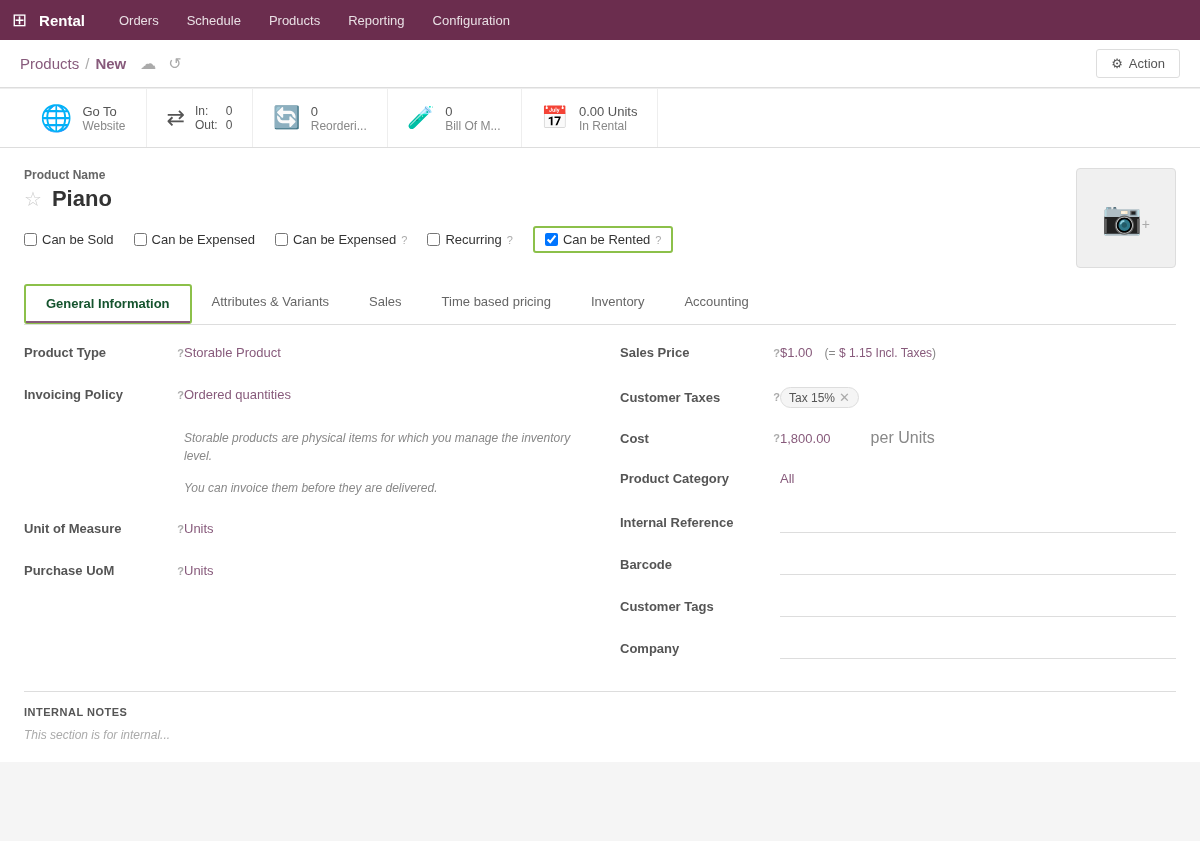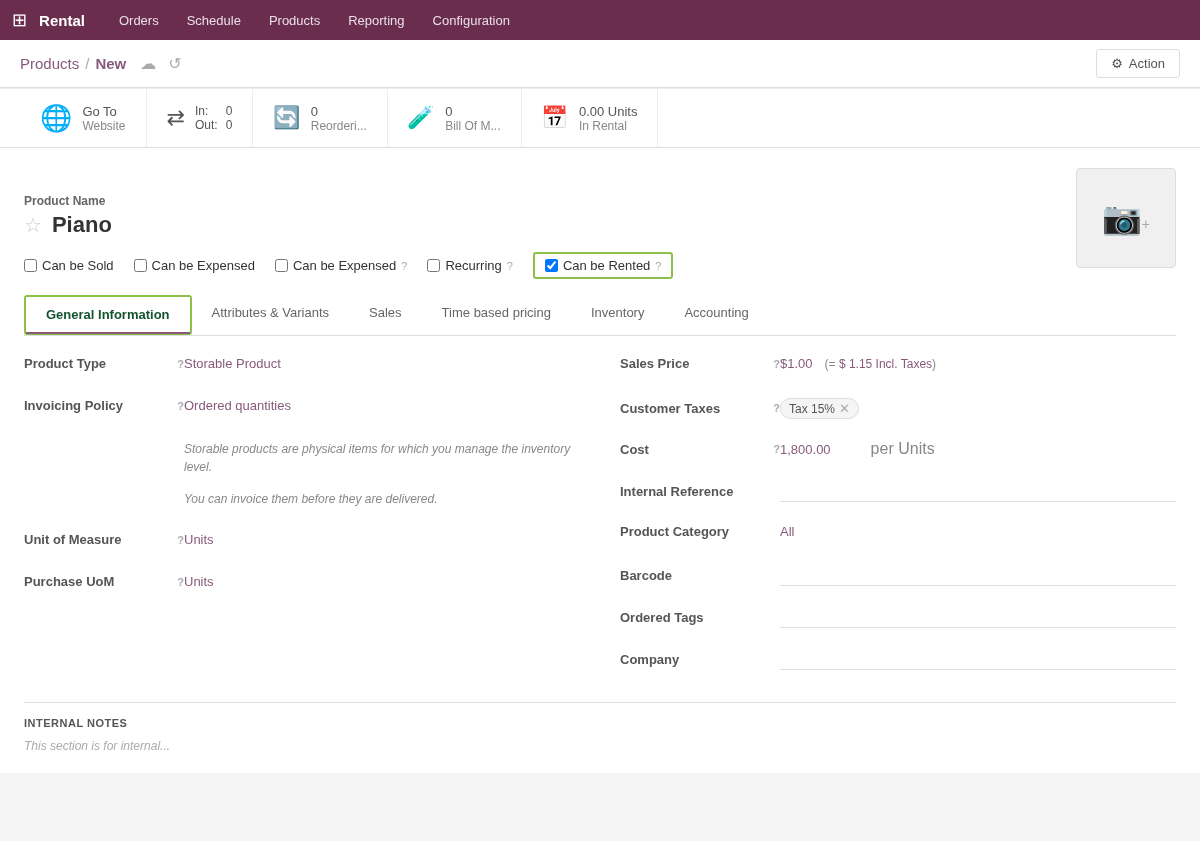--- a/index.html
+++ b/index.html
@@ -117,21 +117,21 @@
       background: white;
       margin: 0;
       padding: 20px 24px;
     }
 
     .product-header {
       display: flex;
       align-items: flex-start;
       margin-bottom: 16px;
     }
-    .product-header-left { flex: 1; margin-top: 26px; }
+    .product-header-left { flex: 1; }
     .product-name-label {
       font-size: 12px;
       color: #666;
       font-weight: bold;
       margin-bottom: 4px;
     }
     .product-name-row {
       display: flex;
       align-items: center;
       gap: 10px;
@@ -497,37 +497,37 @@
           <span class="help-icon">?</span>
         </div>
         <div class="form-value">
           <div class="cost-row">
             <span>1,800.00</span>
             <span class="per-units">per Units</span>
           </div>
         </div>
       </div>
       <div class="form-row">
-        <div class="form-label">Internal Reference</div>
-        <div class="form-value">
-          <input type="text" value="" style="">
-        </div>
-      </div>
-      <div class="form-row">
         <div class="form-label">Product Category</div>
         <div class="form-value">All</div>
       </div>
       <div class="form-row">
+        <div class="form-label">Internal Reference</div>
+        <div class="form-value">
+          <input type="text" value="" style="">
+        </div>
+      </div>
+      <div class="form-row">
         <div class="form-label">Barcode</div>
         <div class="form-value">
           <input type="text" value="" style="">
         </div>
       </div>
       <div class="form-row">
-        <div class="form-label">Ordered Tags</div>
+        <div class="form-label">Customer Tags</div>
         <div class="form-value">
           <input type="text" value="" style="">
         </div>
       </div>
       <div class="form-row">
         <div class="form-label">Company</div>
         <div class="form-value">
           <input type="text" value="" style="">
         </div>
       </div>

